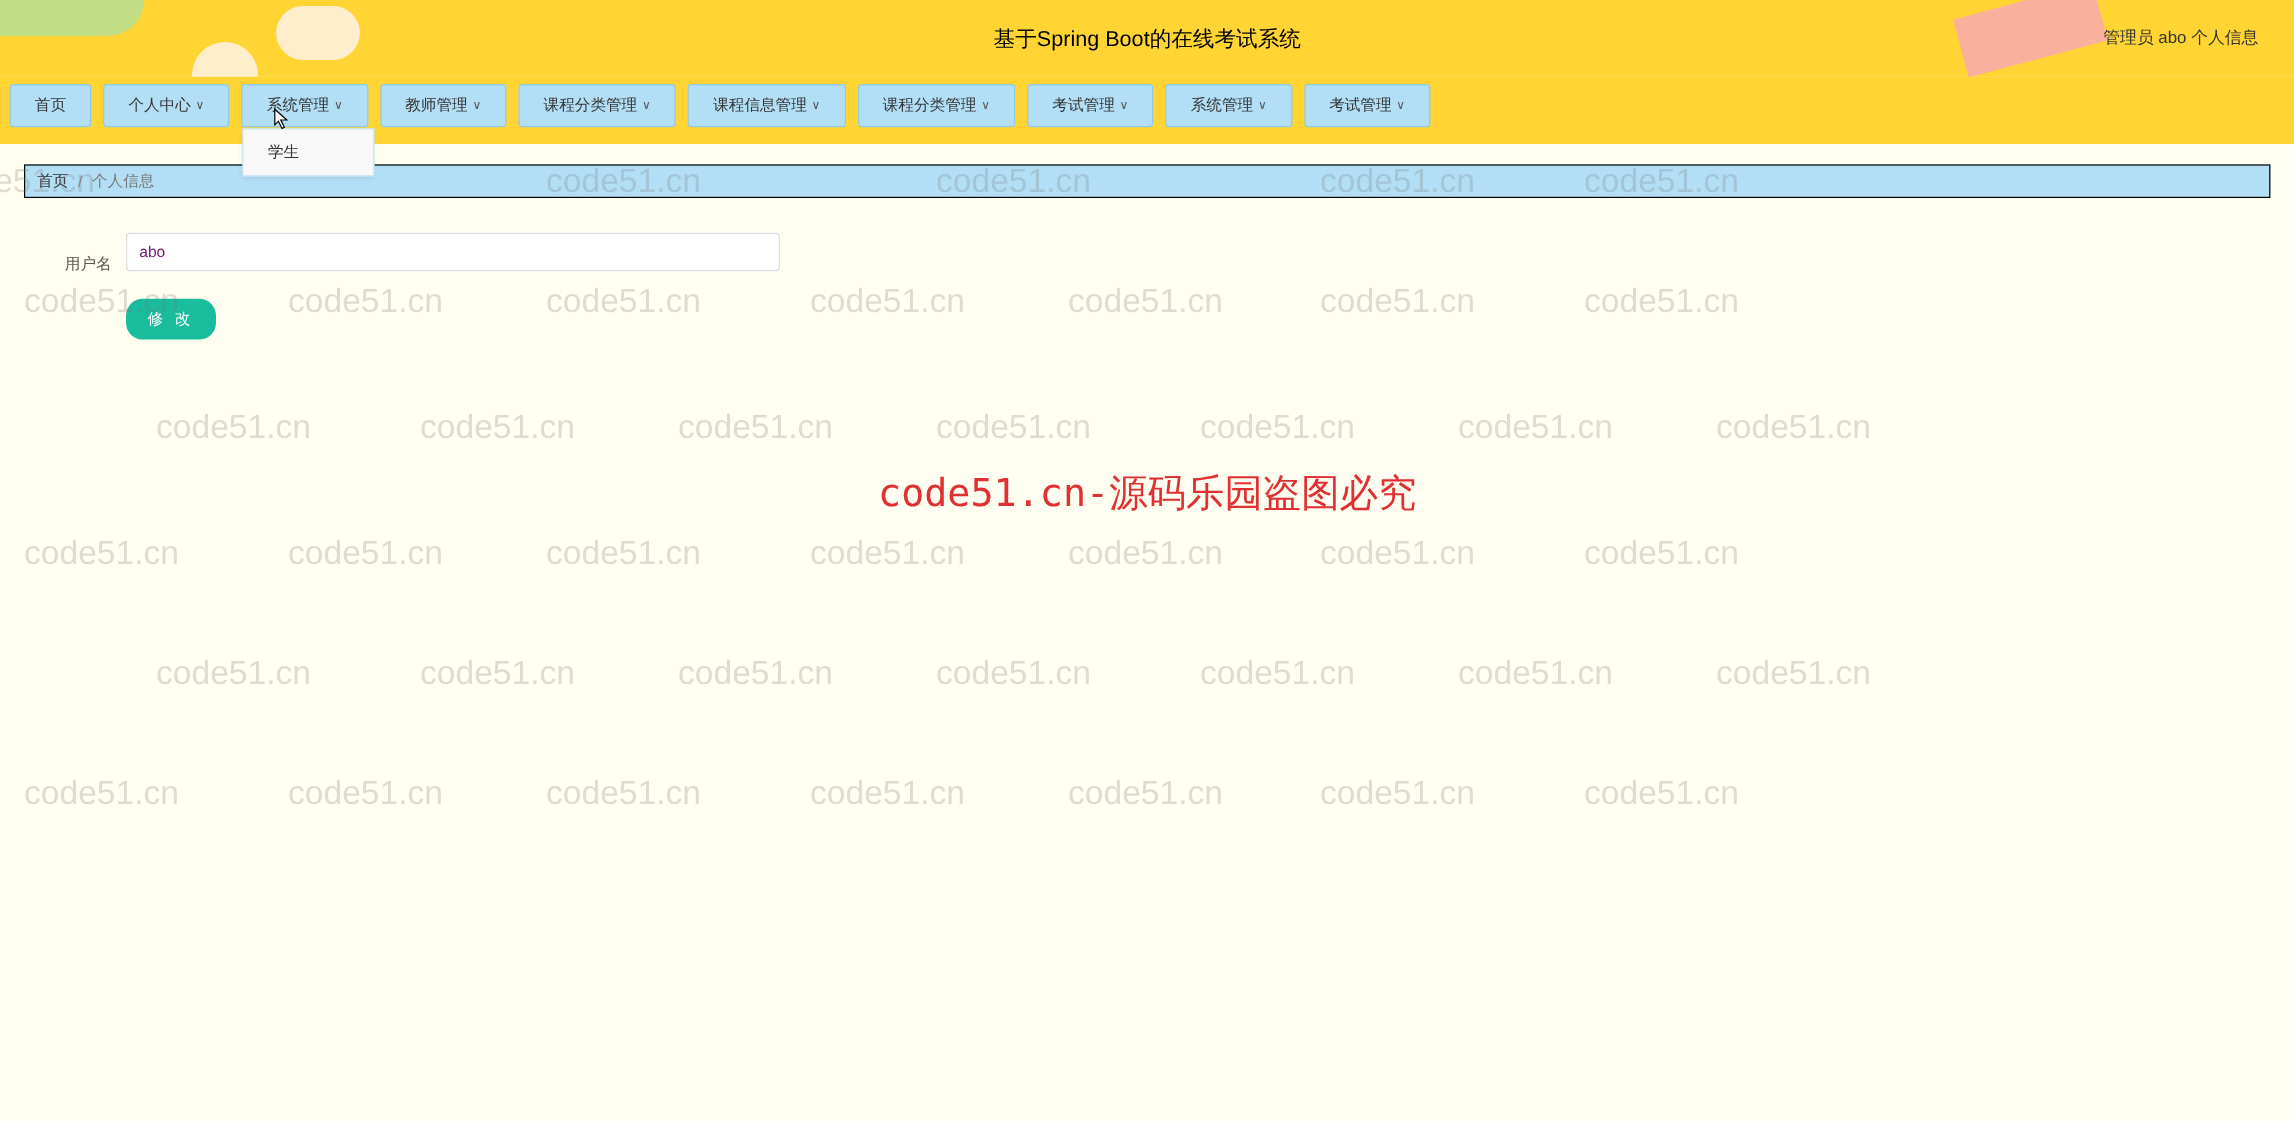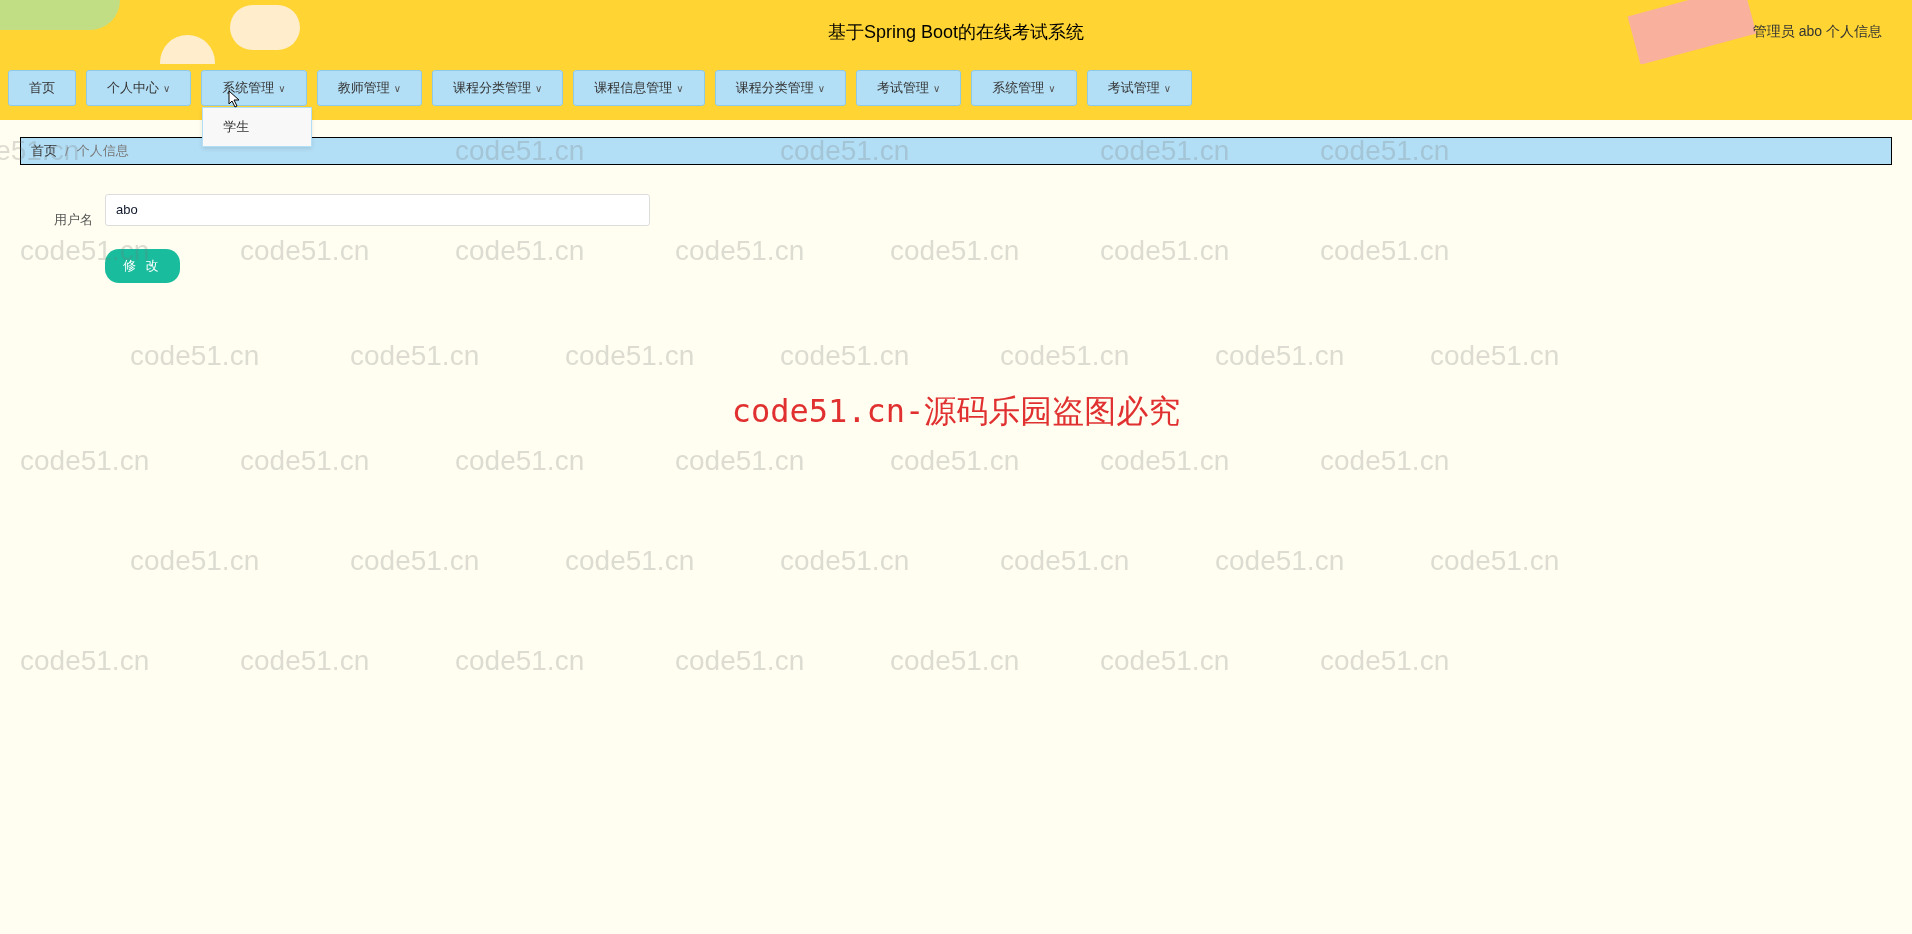--- a/index.html
+++ b/index.html
@@ -135,21 +135,21 @@
       padding-right: 12px;
       margin-top: 21px;
     }
     .form-input {
       flex: 1;
       height: 32px;
       border: 1px solid #ddd;
       border-radius: 3px;
       padding: 0 10px;
       font-size: 13px;
-      color: #0f172a;
+      color: #701a75;
       background: #fff;
     }
     .form-actions {
       padding-left: 75px;
     }
     .btn-submit {
       background-color: #19bc9c;
       color: #fff;
       border: none;
       border-radius: 14px;

